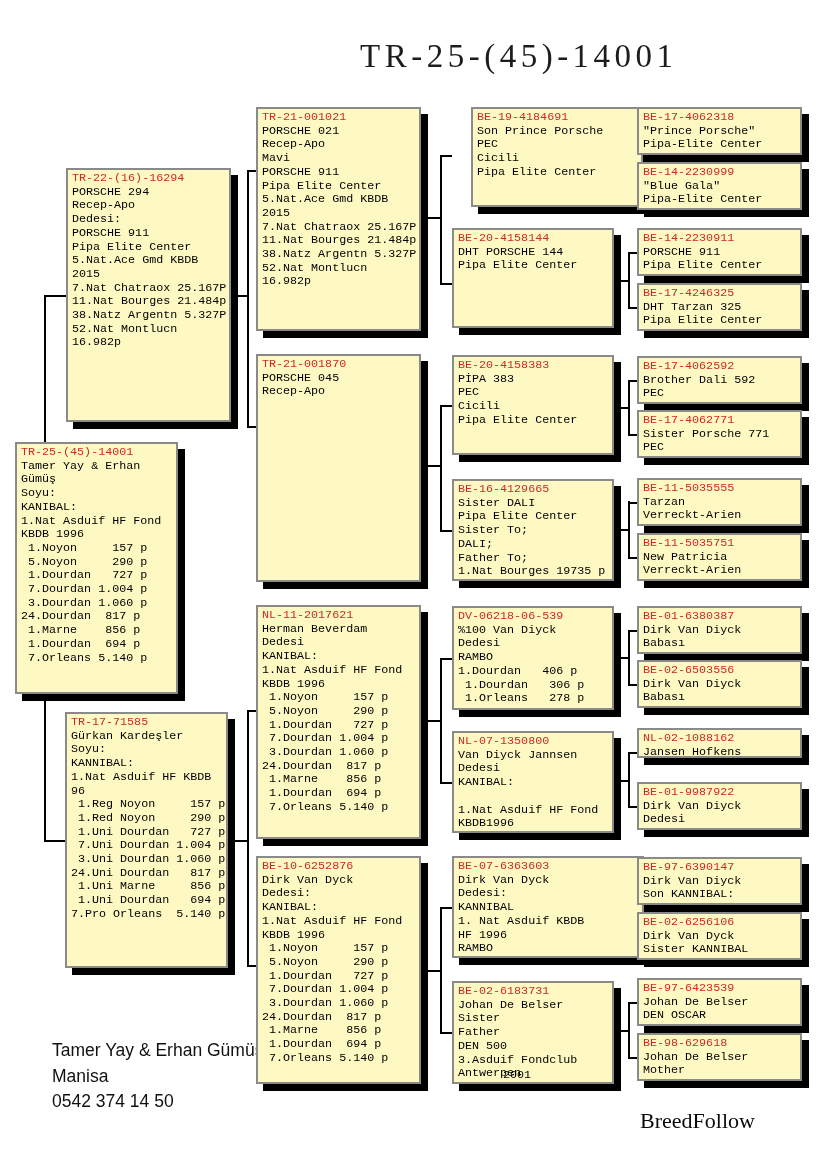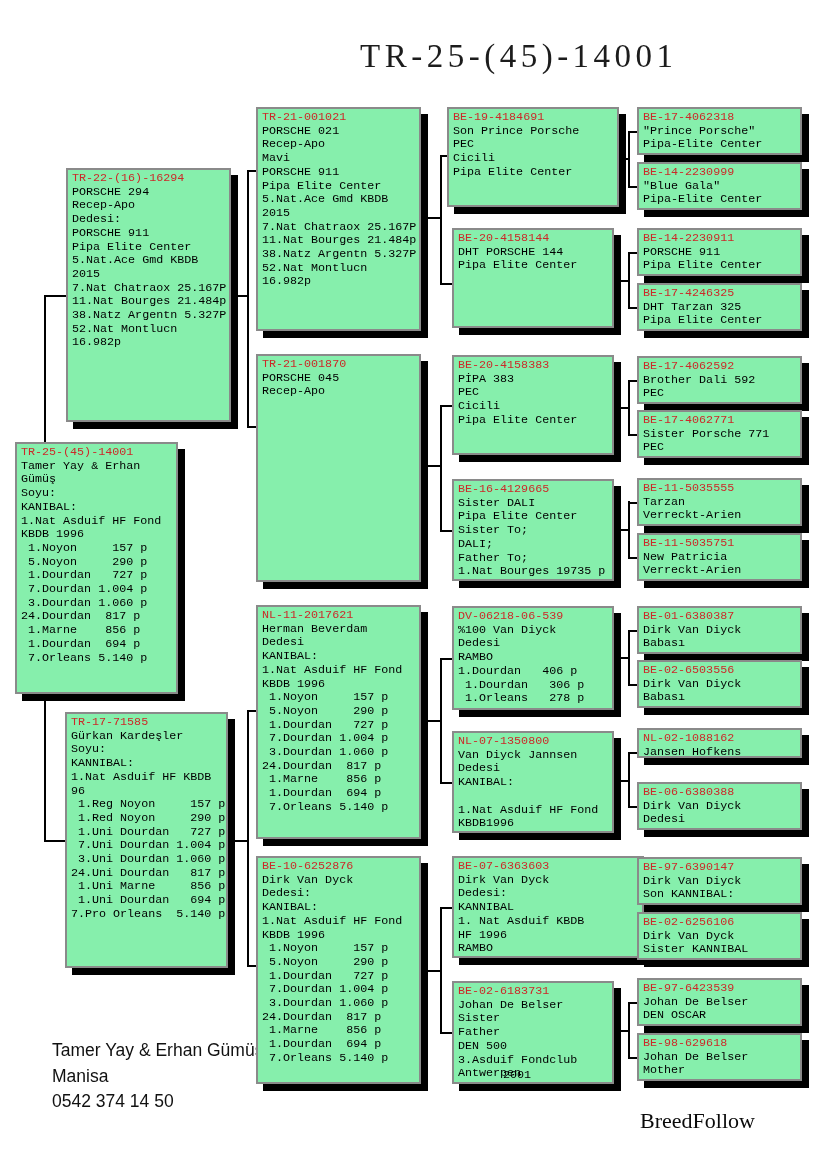--- a/index.html
+++ b/index.html
@@ -1,21 +1,21 @@
 <!DOCTYPE html>
 <html style="--idred: #cc2929;"><head>
 <meta charset="utf-8">
 <style>
   html,body{margin:0;padding:0;}
   body{width:825px;height:1172px;background:#ffffff;position:relative;overflow:hidden;
        font-family:"Liberation Mono",monospace;}
   .page{position:absolute;left:0;top:0;width:825px;height:1172px;background:#fff;}
   .main-title{position:absolute;left:360px;top:38px;font-family:"Liberation Serif",serif;
        font-size:33px;letter-spacing:4.5px;color:#1c1c1c;white-space:pre;}
-  .pbox{position:absolute;background:#86efac;border:2px solid #8a8a8a;box-shadow:7px 7px 0 #000;
+  .pbox{position:absolute;background:#fef9c3;border:2px solid #8a8a8a;box-shadow:7px 7px 0 #000;
        padding:2px 0 12px 4px;z-index:2;font-size:11.7px;line-height:13.7px;color:#000;
        overflow:hidden;box-sizing:border-box;}
   .bid{color:var(--idred,#cc2929);white-space:pre;}
   .btxt{white-space:pre;}
   .ln{position:absolute;background:#000;z-index:1;}
   .ov2001{position:absolute;left:49px;top:86px;color:#000;font-family:Liberation Mono, monospace;}
   .footer{position:absolute;left:52px;top:1038px;font-family:"Liberation Sans",sans-serif;
        font-size:17.5px;line-height:25.5px;color:#111;}
   .brand{position:absolute;left:640px;top:1108px;font-family:"Liberation Serif",serif;
        font-size:22px;color:#0a0a0a;}
@@ -126,21 +126,21 @@
  5.Noyon     290 p
  1.Dourdan   727 p
  7.Dourdan 1.004 p
  3.Dourdan 1.060 p
 24.Dourdan  817 p
  1.Marne    856 p
  1.Dourdan  694 p
  7.Orleans 5.140 p</div>
   </div>
 
-  <div class="pbox" style="left:447px;top:107px;width:172px;height:100px">
+  <div class="pbox" style="left:471px;top:107px;width:172px;height:100px">
     <div class="bid">BE-19-4184691</div>
     <div class="btxt">Son Prince Porsche
 PEC
 Cicili
 Pipa Elite Center</div>
   </div>
   <div class="pbox" style="left:452px;top:228px;width:162px;height:100px">
     <div class="bid">BE-20-4158144</div>
     <div class="btxt">DHT PORSCHE 144
 Pipa Elite Center</div>
@@ -248,21 +248,21 @@
     <div class="bid">BE-02-6503556</div>
     <div class="btxt">Dirk Van Diyck
 Babası</div>
   </div>
   <div class="pbox" style="left:637px;top:728px;width:165px;height:30px">
     <div class="bid">NL-02-1088162</div>
     <div class="btxt">Jansen Hofkens
 1.Nat NPO Bourges 6.17</div>
   </div>
   <div class="pbox" style="left:637px;top:782px;width:165px;height:48px">
-    <div class="bid">BE-06-6380388</div>
+    <div class="bid">BE-01-9987922</div>
     <div class="btxt">Dirk Van Diyck
 Dedesi</div>
   </div>
   <div class="pbox" style="left:637px;top:857px;width:165px;height:48px">
     <div class="bid">BE-97-6390147</div>
     <div class="btxt">Dirk Van Diyck
 Son KANNIBAL:</div>
   </div>
   <div class="pbox" style="left:637px;top:912px;width:165px;height:48px">
     <div class="bid">BE-02-6256106</div>

